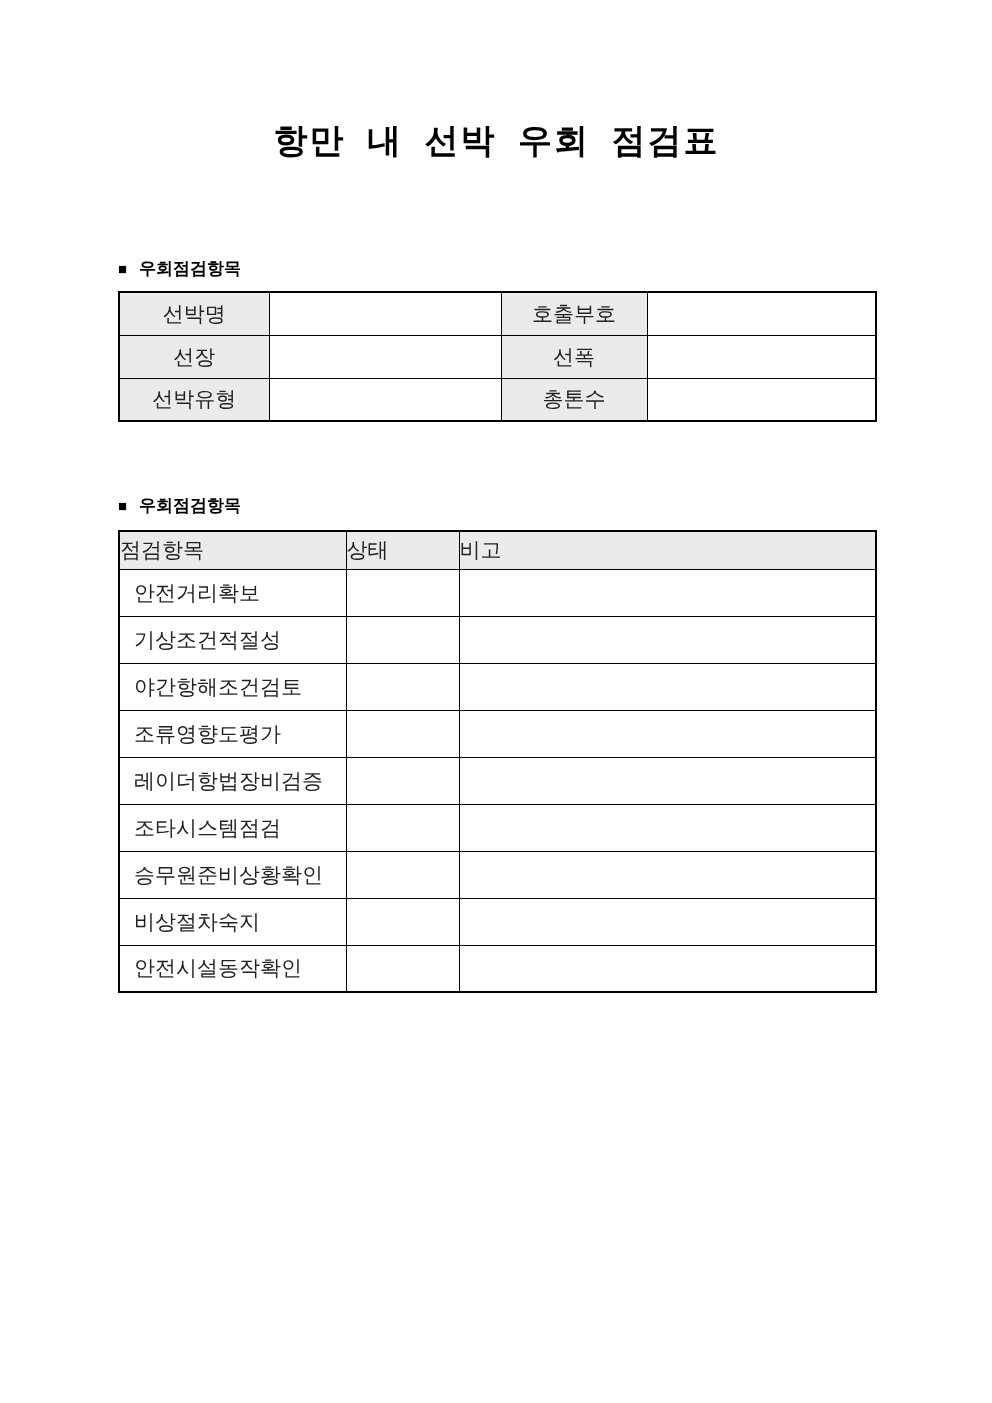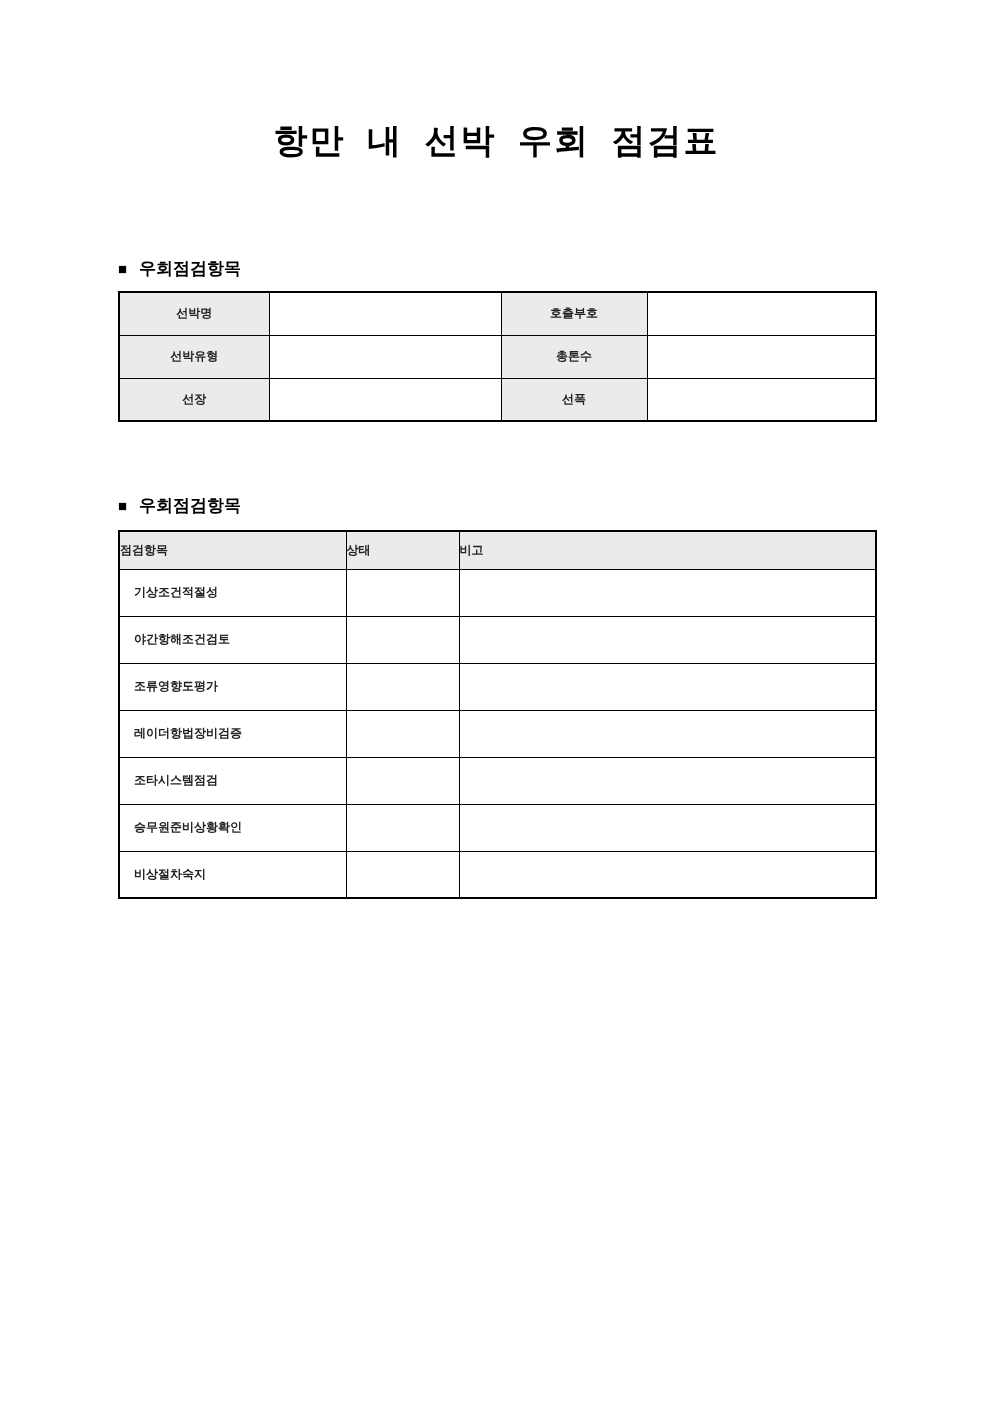--- a/index.html
+++ b/index.html
@@ -44,22 +44,22 @@
   .heading-check { margin-top: 73px; }
 
   table {
     border-collapse: collapse;
     width: 757px;
     table-layout: fixed;
     border: 2px solid #000;
   }
   td, th {
     border: 1px solid #000;
-    font-size: 12px;
-    font-weight: bold;
+    font-size: 21px;
+    font-weight: normal;
     color: #222;
     vertical-align: middle;
   }
   .info-table { margin-top: 11px; }
   .info-table td { height: 43px; }
   .info-table td.label {
     background: #ebebeb;
     text-align: center;
   }
   .check-table { margin-top: 13px; }
@@ -95,29 +95,29 @@
           <col style="width:229px">
       </colgroup>
       <tbody>
         <tr>
           <td class="label">선박명</td>
           <td class="value"></td>
           <td class="label">호출부호</td>
           <td class="value"></td>
         </tr>
         <tr>
+          <td class="label">선장</td>
+          <td class="value"></td>
+          <td class="label">선폭</td>
+          <td class="value"></td>
+        </tr>
+        <tr>
           <td class="label">선박유형</td>
           <td class="value"></td>
           <td class="label">총톤수</td>
-          <td class="value"></td>
-        </tr>
-        <tr>
-          <td class="label">선장</td>
-          <td class="value"></td>
-          <td class="label">선폭</td>
           <td class="value"></td>
         </tr>
       </tbody>
     </table>
 
     <div class="section-heading heading-check">
       <span class="bullet">■</span>
       <span>우회점검항목</span>
     </div>
 
@@ -128,20 +128,25 @@
           <col style="width:417px">
       </colgroup>
       <thead>
         <tr>
           <th>점검항목</th>
           <th>상태</th>
           <th>비고</th>
         </tr>
       </thead>
       <tbody>
+        <tr>
+          <td class="item-name">안전거리확보</td>
+          <td class="status-cell"></td>
+          <td class="note-cell"></td>
+        </tr>
         <tr>
           <td class="item-name">기상조건적절성</td>
           <td class="status-cell"></td>
           <td class="note-cell"></td>
         </tr>
         <tr>
           <td class="item-name">야간항해조건검토</td>
           <td class="status-cell"></td>
           <td class="note-cell"></td>
         </tr>
@@ -163,17 +168,22 @@
         <tr>
           <td class="item-name">승무원준비상황확인</td>
           <td class="status-cell"></td>
           <td class="note-cell"></td>
         </tr>
         <tr>
           <td class="item-name">비상절차숙지</td>
           <td class="status-cell"></td>
           <td class="note-cell"></td>
         </tr>
+        <tr>
+          <td class="item-name">안전시설동작확인</td>
+          <td class="status-cell"></td>
+          <td class="note-cell"></td>
+        </tr>
       </tbody>
     </table>
 
   </div>
 </div>
 
 </body></html>

